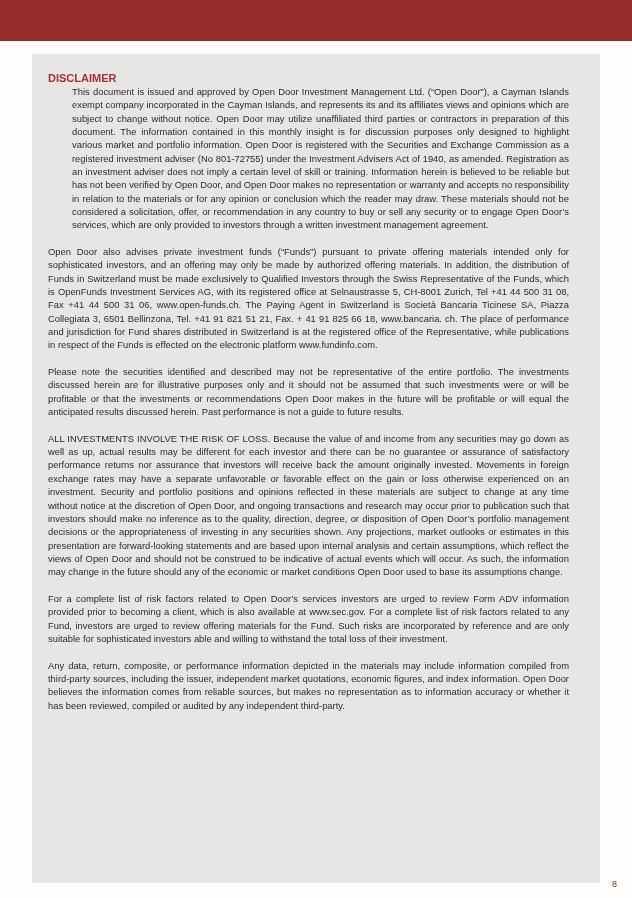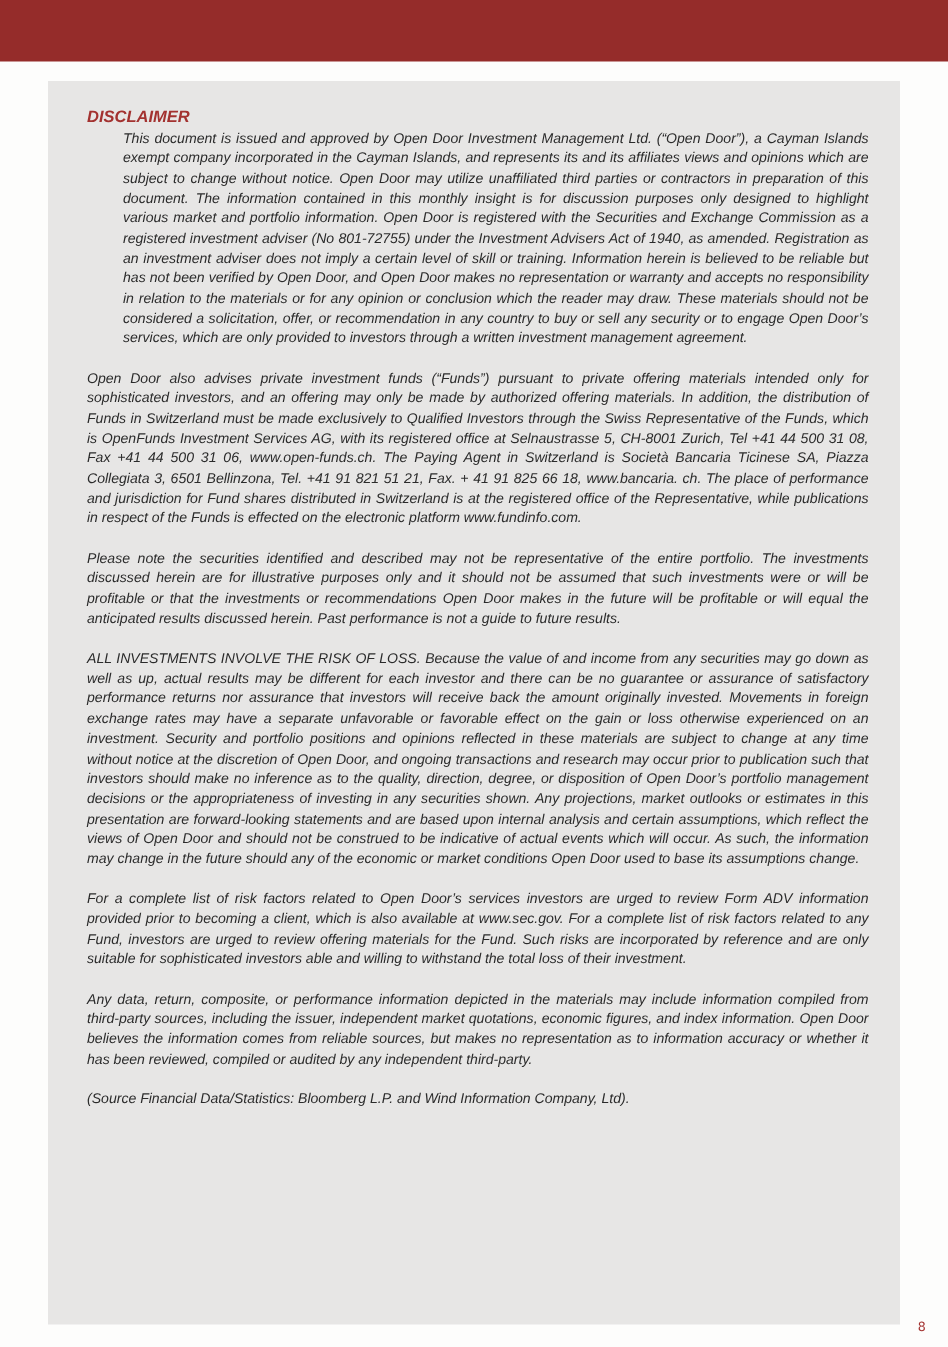--- a/index.html
+++ b/index.html
@@ -10,22 +10,22 @@
   }
   .top-bar {
     position: absolute; left: 0; top: 0; width: 632px; height: 41px;
     background: #952c2a;
   }
   .panel {
     position: absolute; left: 32px; top: 54px; width: 568px; height: 829px;
     background: #e7e6e5;
   }
   .content {
-    position: absolute; left: 26px; top: 18px; width: 521px;
-    color: #2b2b2b; font-size: 9.4px; line-height: 13.35px; font-style: italic;
+    position: absolute; left: 16px; top: 18px; width: 521px;
+    color: #2b2b2b; font-size: 9.4px; line-height: 13.35px;
   }
   .heading {
     color: #a33230; font-weight: bold; font-size: 11px; line-height: 13px;
     margin: 0;
   }
   .para { margin: 0 0 13.3px 0; text-align: justify; }
   .para.first { margin-top: 0; margin-left: 24px; }
   .page-number {
     position: absolute; left: 612px; top: 879px; font-size: 9px;
     color: #a33230;
@@ -38,17 +38,16 @@
 
 <div class="panel">
   <div class="content">
     <h2 class="heading">DISCLAIMER</h2>
     <p class="para first">This document is issued and approved by Open Door Investment Management Ltd. (“Open Door”), a Cayman Islands exempt company incorporated in the Cayman Islands, and represents its and its affiliates views and opinions which are subject to change without notice. Open Door may utilize unaffiliated third parties or contractors in preparation of this document. The information contained in this monthly insight is for discussion purposes only designed to highlight various market and portfolio information. Open Door is registered with the Securities and Exchange Commission as a registered investment adviser (No 801-72755) under the Investment Advisers Act of 1940, as amended. Registration as an investment adviser does not imply a certain level of skill or training. Information herein is believed to be reliable but has not been verified by Open Door, and Open Door makes no representation or warranty and accepts no responsibility in relation to the materials or for any opinion or conclusion which the reader may draw. These materials should not be considered a solicitation, offer, or recommendation in any country to buy or sell any security or to engage Open Door’s services, which are only provided to investors through a written investment management agreement.</p>
     <p class="para">Open Door also advises private investment funds (“Funds”) pursuant to private offering materials intended only for sophisticated investors, and an offering may only be made by authorized offering materials. In addition, the distribution of Funds in Switzerland must be made exclusively to Qualified Investors through the Swiss Representative of the Funds, which is OpenFunds Investment Services AG, with its registered office at Selnaustrasse 5, CH-8001 Zurich, Tel +41 44 500 31 08, Fax +41 44 500 31 06, www.open-funds.ch. The Paying Agent in Switzerland is Società Bancaria Ticinese SA, Piazza Collegiata 3, 6501 Bellinzona, Tel. +41 91 821 51 21, Fax. + 41 91 825 66 18, www.bancaria. ch. The place of performance and jurisdiction for Fund shares distributed in Switzerland is at the registered office of the Representative, while publications in respect of the Funds is effected on the electronic platform www.fundinfo.com.</p>
     <p class="para">Please note the securities identified and described may not be representative of the entire portfolio. The investments discussed herein are for illustrative purposes only and it should not be assumed that such investments were or will be profitable or that the investments or recommendations Open Door makes in the future will be profitable or will equal the anticipated results discussed herein. Past performance is not a guide to future results.</p>
     <p class="para">ALL INVESTMENTS INVOLVE THE RISK OF LOSS. Because the value of and income from any securities may go down as well as up, actual results may be different for each investor and there can be no guarantee or assurance of satisfactory performance returns nor assurance that investors will receive back the amount originally invested. Movements in foreign exchange rates may have a separate unfavorable or favorable effect on the gain or loss otherwise experienced on an investment. Security and portfolio positions and opinions reflected in these materials are subject to change at any time without notice at the discretion of Open Door, and ongoing transactions and research may occur prior to publication such that investors should make no inference as to the quality, direction, degree, or disposition of Open Door’s portfolio management decisions or the appropriateness of investing in any securities shown. Any projections, market outlooks or estimates in this presentation are forward-looking statements and are based upon internal analysis and certain assumptions, which reflect the views of Open Door and should not be construed to be indicative of actual events which will occur. As such, the information may change in the future should any of the economic or market conditions Open Door used to base its assumptions change.</p>
     <p class="para">For a complete list of risk factors related to Open Door’s services investors are urged to review Form ADV information provided prior to becoming a client, which is also available at www.sec.gov. For a complete list of risk factors related to any Fund, investors are urged to review offering materials for the Fund. Such risks are incorporated by reference and are only suitable for sophisticated investors able and willing to withstand the total loss of their investment.</p>
     <p class="para">Any data, return, composite, or performance information depicted in the materials may include information compiled from third-party sources, including the issuer, independent market quotations, economic figures, and index information. Open Door believes the information comes from reliable sources, but makes no representation as to information accuracy or whether it has been reviewed, compiled or audited by any independent third-party.</p>
-    <p class="para">(Source Financial Data/Statistics: Bloomberg L.P. and Wind Information Company, Ltd).</p>
   </div>
 </div>
 
 <div class="page-number">8</div>
 
 </body></html>

